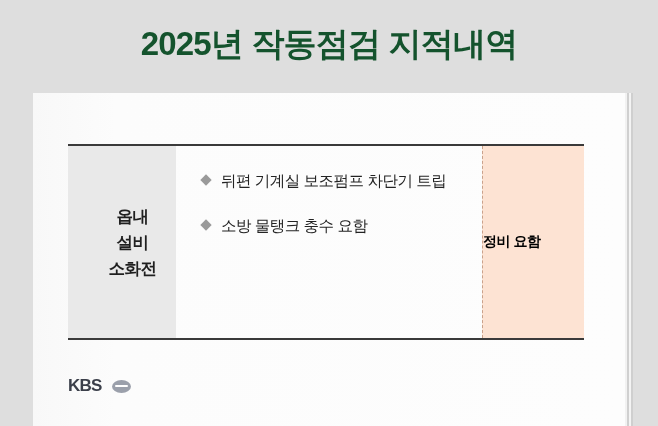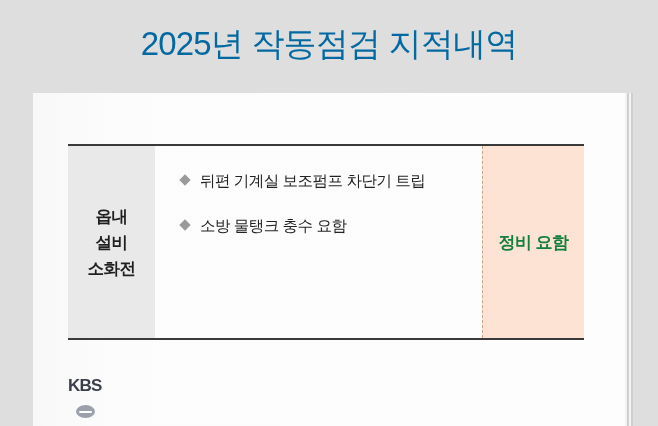--- a/index.html
+++ b/index.html
@@ -16,23 +16,23 @@
   }
 
   
   #page-title {
     position: absolute;
     top: 24px;
     left: 0;
     width: 658px;
     text-align: center;
     font-size: 33px;
-    font-weight: normal;
+    font-weight: bold;
     letter-spacing: -0.8px;
-    color: #0369a1;
+    color: #14532d;
     line-height: 40px;
     white-space: nowrap;
   }
 
   
   #card {
     position: absolute;
     left: 33px;
     top: 93px;
     width: 592px;
@@ -70,41 +70,42 @@
     background: #e9e9e9;
     display: flex;
     align-items: center;
     justify-content: center;
     text-align: center;
     font-size: 16.5px;
     font-weight: bold;
     color: #1f1f1f;
     line-height: 26px;
     letter-spacing: -0.5px;
+    padding-left: 21px;
   }
 
   .cell-details {
     flex: 1 1 auto;
     background: transparent;
     padding: 22px 0 20px 26px;
     box-sizing: border-box;
     border-radius: 17px;
   }
 
   .cell-status {
     width: 102px;
     flex: 0 0 102px;
     background: #fde3d3;
     border-left: 1.5px dashed #caa18a;
     display: flex;
     align-items: center;
-    justify-content: center;
-    font-size: 17px;
-    font-weight: bold;
-    color: #15803d;
+    justify-content: flex-start;
+    font-size: 14px;
+    font-weight: bold;
+    color: #000000;
     letter-spacing: -0.5px;
     box-sizing: border-box;
   }
 
   
   .bullet-list {
     margin: 0;
     padding: 0;
     list-style: none;
   }
@@ -140,21 +141,20 @@
     position: absolute;
     left: 35px;
     top: 283px;
     display: flex;
     align-items: center;
   }
   #kbs-logo {
     display: flex;
     align-items: center;
     gap: 9px;
-    flex-direction: column;
   }
   #kbs-wordmark {
     font-size: 17px;
     font-weight: bold;
     color: #3b3f4a;
     letter-spacing: -0.8px;
     font-family: "Liberation Sans", "DejaVu Sans", sans-serif;
   }
   #kbs-ellipse {
     width: 19px;

